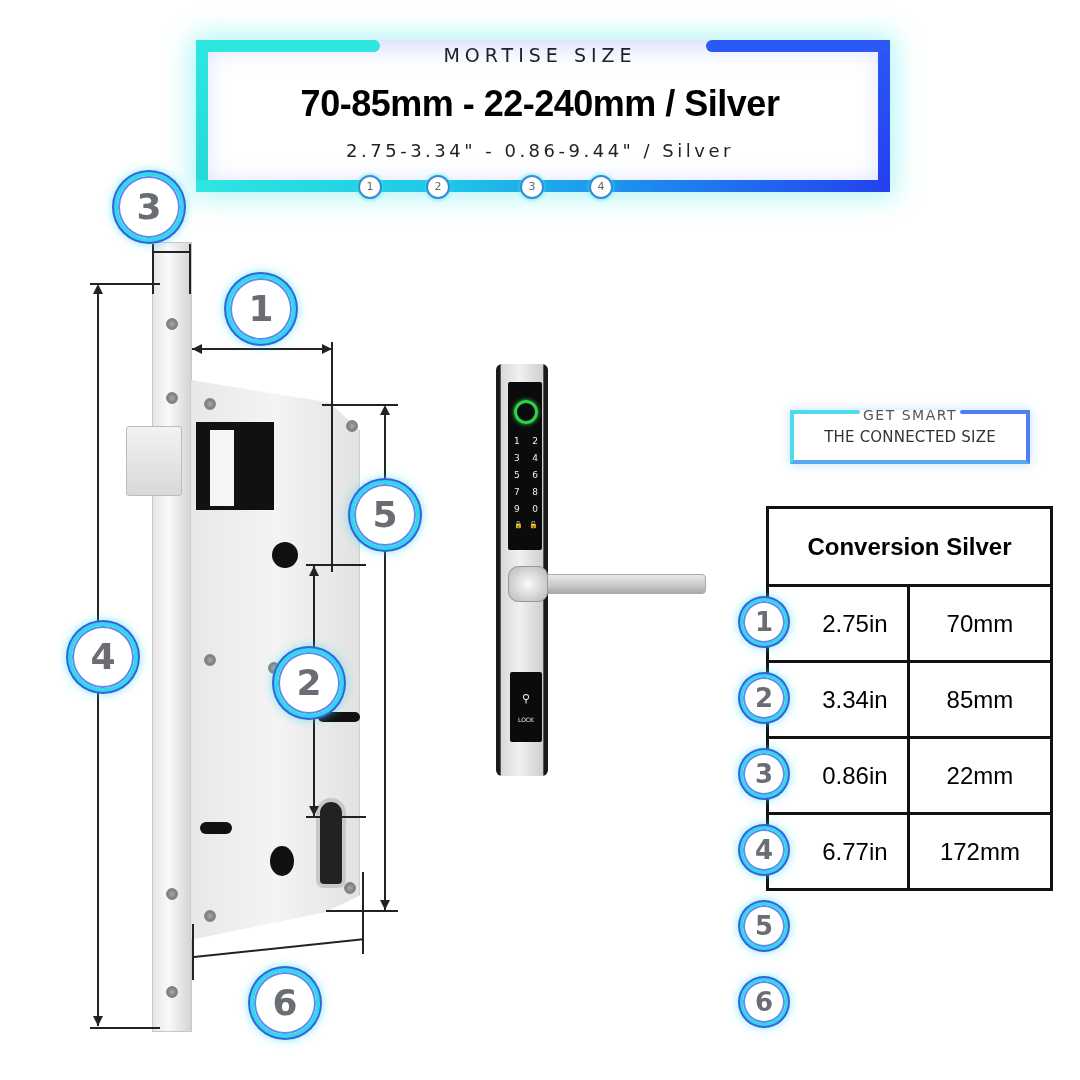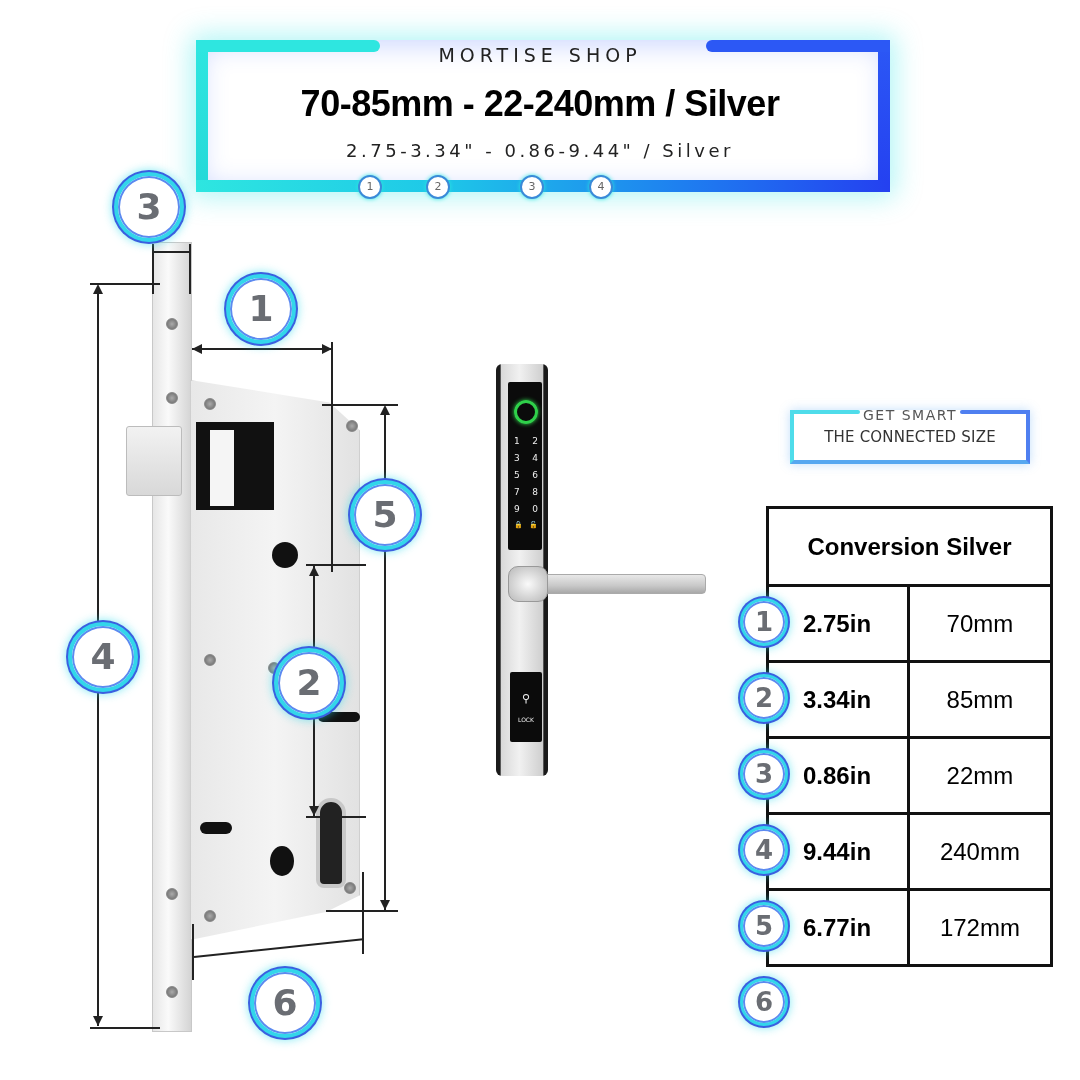--- a/index.html
+++ b/index.html
@@ -108,38 +108,38 @@
   .brand-topl { position: absolute; left: 0; top: 0; width: 70px; height: 4px; background: #4fdcea; border-radius: 0 3px 3px 0; }
   .brand-topr { position: absolute; right: 0; top: 0; width: 70px; height: 4px; background: #4f7ff0; border-radius: 3px 0 0 3px; }
   .brand-kicker { position: absolute; left: 0; width: 100%; top: -3px; text-align: center; font-size: 14px; letter-spacing: 1.5px; color: #555; font-family: "DejaVu Sans", sans-serif; }
   .brand-name { position: absolute; left: 0; width: 100%; top: 18px; text-align: center; font-size: 15px; color: #333; font-family: "DejaVu Sans", sans-serif; letter-spacing: 0.2px; }
 
   
   .conv-table { position: absolute; left: 766px; top: 506px; width: 287px; border-collapse: collapse; }
   .conv-table td, .conv-table th { border: 3px solid #111; }
   .conv-title { height: 78px; font-size: 24px; font-weight: bold; text-align: center; vertical-align: middle; }
   .conv-row td { height: 76px; font-size: 24px; vertical-align: middle; }
-  .cell-in { width: 142px; padding-left: 34px; text-align: left; font-weight: bold; }
+  .cell-in { width: 142px; padding-left: 34px; text-align: center; }
   .cell-mm { width: 145px; text-align: center; }
 </style>
 </head>
 <body>
 
 <div class="header-frame">
   <div class="header-glow"></div>
   <div class="hf-inner"></div>
   <div class="hf-inner-topl"></div>
   <div class="hf-inner-topr"></div>
   <div class="hf-bar hf-left"></div>
   <div class="hf-bar hf-right"></div>
   <div class="hf-bar hf-bottom"></div>
   <div class="hf-bar hf-topl"></div>
   <div class="hf-bar hf-topr"></div>
 </div>
-<div class="header-kicker" style="top:44px;">MORTISE SHOP</div>
+<div class="header-kicker" style="top:44px;">MORTISE SIZE</div>
 <div class="header-title">70-85mm - 22-240mm / Silver</div>
 <div class="header-sub">2.75-3.34" - 0.86-9.44" / Silver</div>
 
 <div class="mini-badge" style="left:358px;">1</div>
 <div class="mini-badge" style="left:426px;">2</div>
 <div class="mini-badge" style="left:520px;">3</div>
 <div class="mini-badge" style="left:589px;">4</div>
 
 <div>
   <div class="faceplate" style="top:242px;"></div>
@@ -255,24 +255,20 @@
   </tr>
   <tr class="conv-row">
     <td class="cell-in">3.34in</td>
     <td class="cell-mm">85mm</td>
   </tr>
   <tr class="conv-row">
     <td class="cell-in">0.86in</td>
     <td class="cell-mm">22mm</td>
   </tr>
   <tr class="conv-row">
-    <td class="cell-in">9.44in</td>
-    <td class="cell-mm">240mm</td>
-  </tr>
-  <tr class="conv-row">
     <td class="cell-in">6.77in</td>
     <td class="cell-mm">172mm</td>
   </tr>
 </tbody>
   </table>
 
 <div class="badge badge-sm" style="left:740px; top:598px;">1</div>
 <div class="badge badge-sm" style="left:740px; top:674px;">2</div>
 <div class="badge badge-sm" style="left:740px; top:750px;">3</div>
 <div class="badge badge-sm" style="left:740px; top:826px;">4</div>

